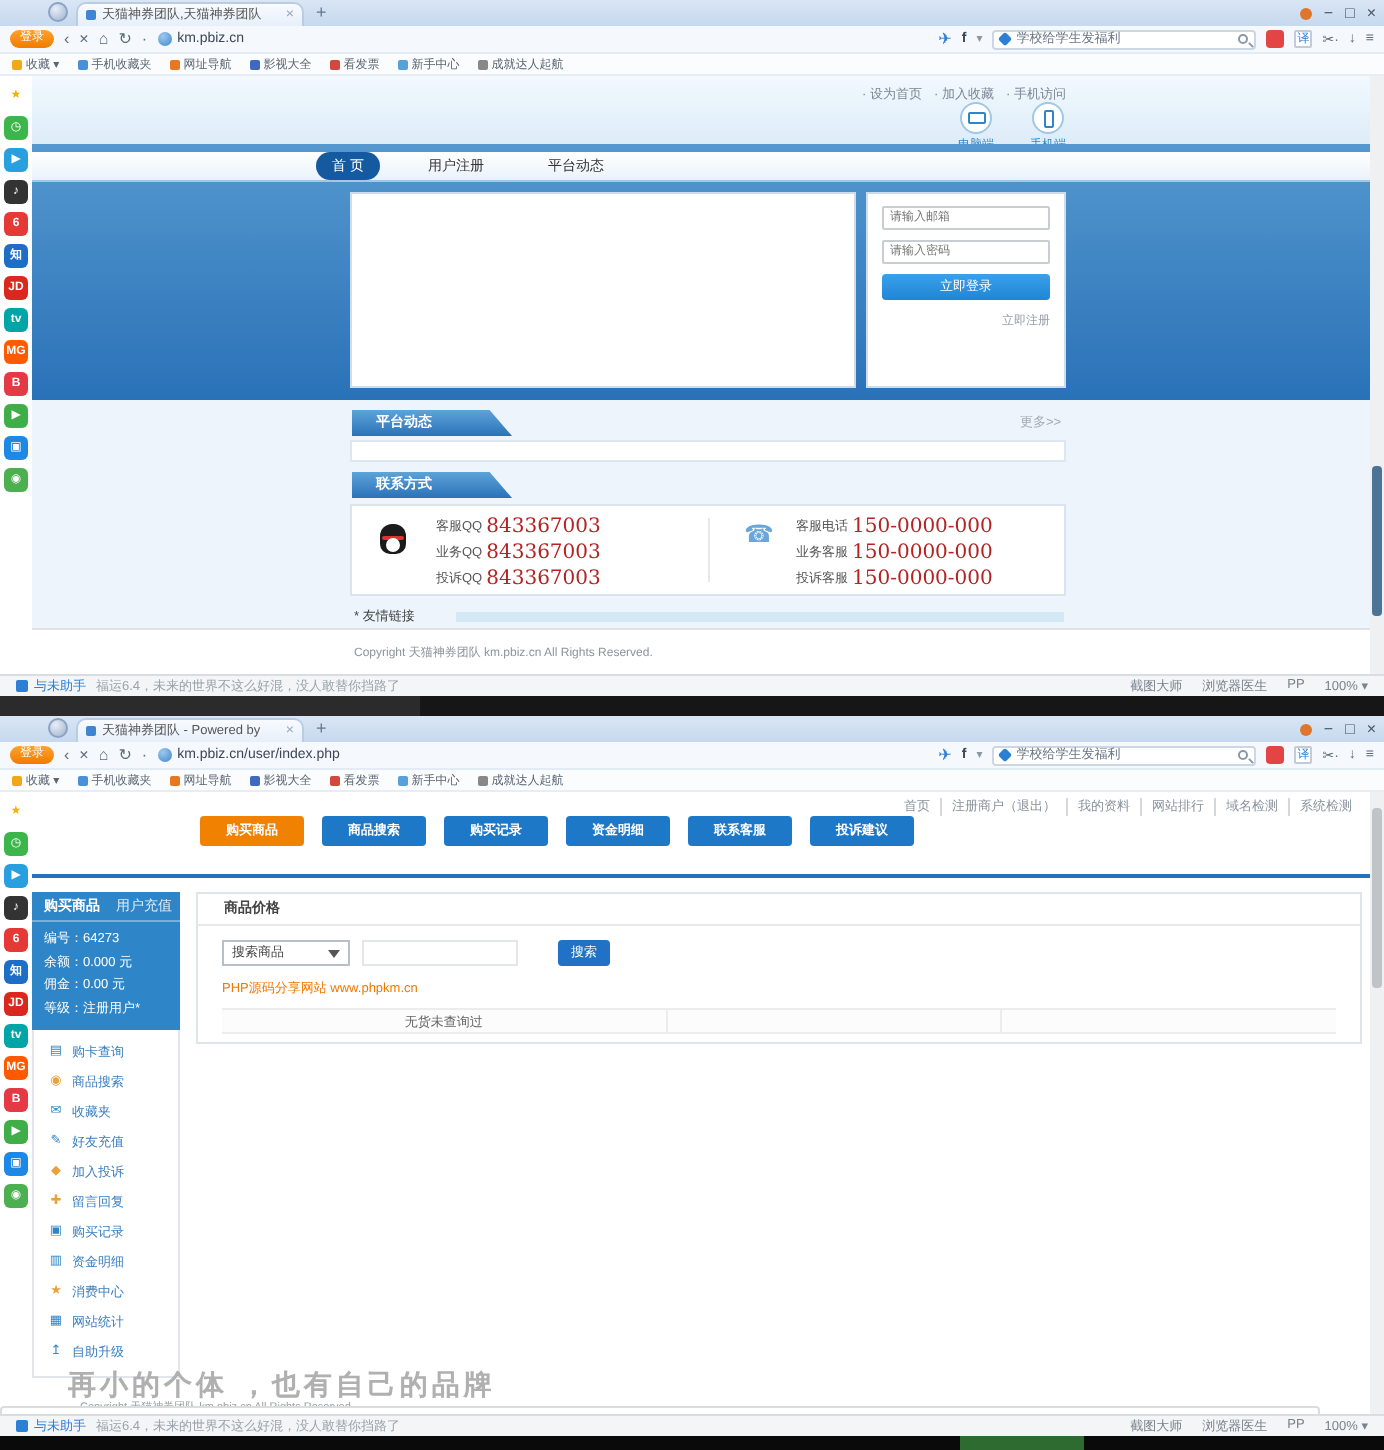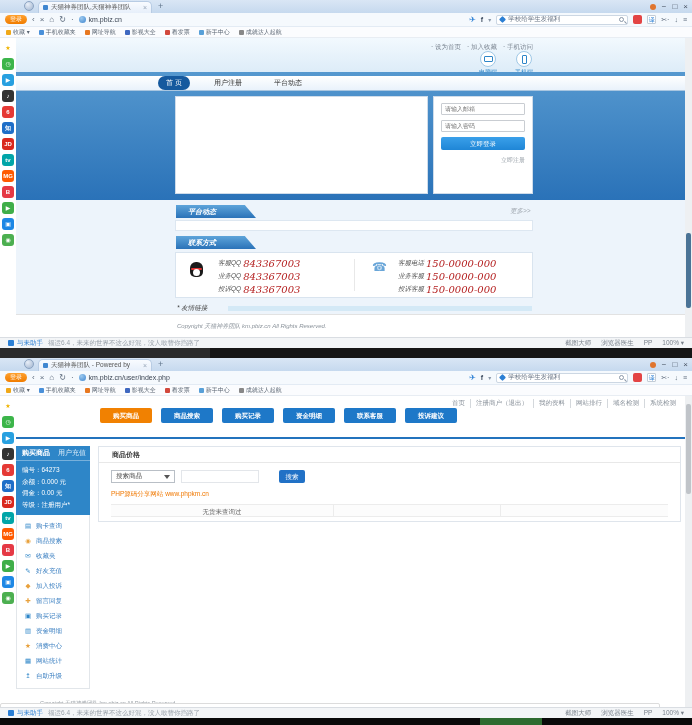--- a/index.html
+++ b/index.html
@@ -95,21 +95,21 @@
   .banner { position:absolute; left:159px; top:24px; width:253px; height:98px; background:#fff; border:1px solid #cfdcea; }
   .loginpanel { position:absolute; left:417px; top:24px; width:100px; height:98px; background:#fff;
                 border:1px solid #cfdcea; padding:6px 7px; }
   .loginpanel input { display:block; width:100%; height:12px; border:1px solid #c9cdd2; border-radius:1px;
                       font-size:6px; color:#555; padding:0 3px; margin-bottom:5px; background:#fff;
                       font-family:inherit; }
   .loginbtn { height:13px; background:linear-gradient(#3aa0ea,#1f86d6); color:#fff; font-size:6.5px;
               text-align:center; line-height:13px; border-radius:2px; }
   .reglink { text-align:right; font-size:6px; color:#98a0a8; margin-top:6px; }
 
-  .lower { position:absolute; left:0; right:0; top:162px; bottom:0; background:#edf4fb;font-style:italic; }
+  .lower { position:absolute; left:0; right:0; top:162px; bottom:0; background:#edf4fb; }
   .ribbon { position:absolute; left:160px; width:80px; height:13px; color:#fff; font-size:7px; font-weight:bold;
             line-height:13px; padding-left:12px; background:linear-gradient(#5da4da,#2a72b8);
             clip-path:polygon(0 0,86% 0,100% 100%,0 100%); }
   .morelink { position:absolute; left:494px; top:7px; font-size:6.5px; color:#a2aab2; }
   .newsstrip { position:absolute; left:159px; top:20px; width:358px; height:11px; background:#fff; border:1px solid #dde7f1; }
   .contactcard { position:absolute; left:159px; top:52px; width:358px; height:46px; background:#fff; border:1px solid #d9e4ef; }
   .ctc-divider { position:absolute; left:50%; top:6px; bottom:6px; width:1px; background:#e8e8e8; }
   .penguin { position:absolute; left:14px; top:9px; width:13px; height:15px; background:#1b1b1b; border-radius:6px 6px 5px 5px; }
   .penguin::before { content:""; position:absolute; left:1px; top:6px; width:11px; height:2px; background:#d33; border-radius:1px; }
   .penguin::after { content:""; position:absolute; left:3px; top:7px; width:7px; height:7px; background:#fff; border-radius:4px; }
@@ -554,20 +554,21 @@
           </div>
           <div class="notice">PHP源码分享网站 www.phpkm.cn</div>
           <div class="emptyrow">
             <div class="c1">无货未查询过</div>
             <div class="c2"></div>
               <div class="c3"></div>
           </div>
         </div>
       </div>
 
+      <div class="slogan">再小的个体 ，也有自己的品牌</div>
       <div class="cpy2">Copyright 天猫神券团队 km.pbiz.cn All Rights Reserved.</div>
       <div class="findbar"></div>
     </div>
 
     <div class="scrolltrack">
       <div class="scrollthumb" style="top:8px;height:90px;background:#c0c4c9"></div>
     </div>
   </div>
 
   <div class="statusbar">

